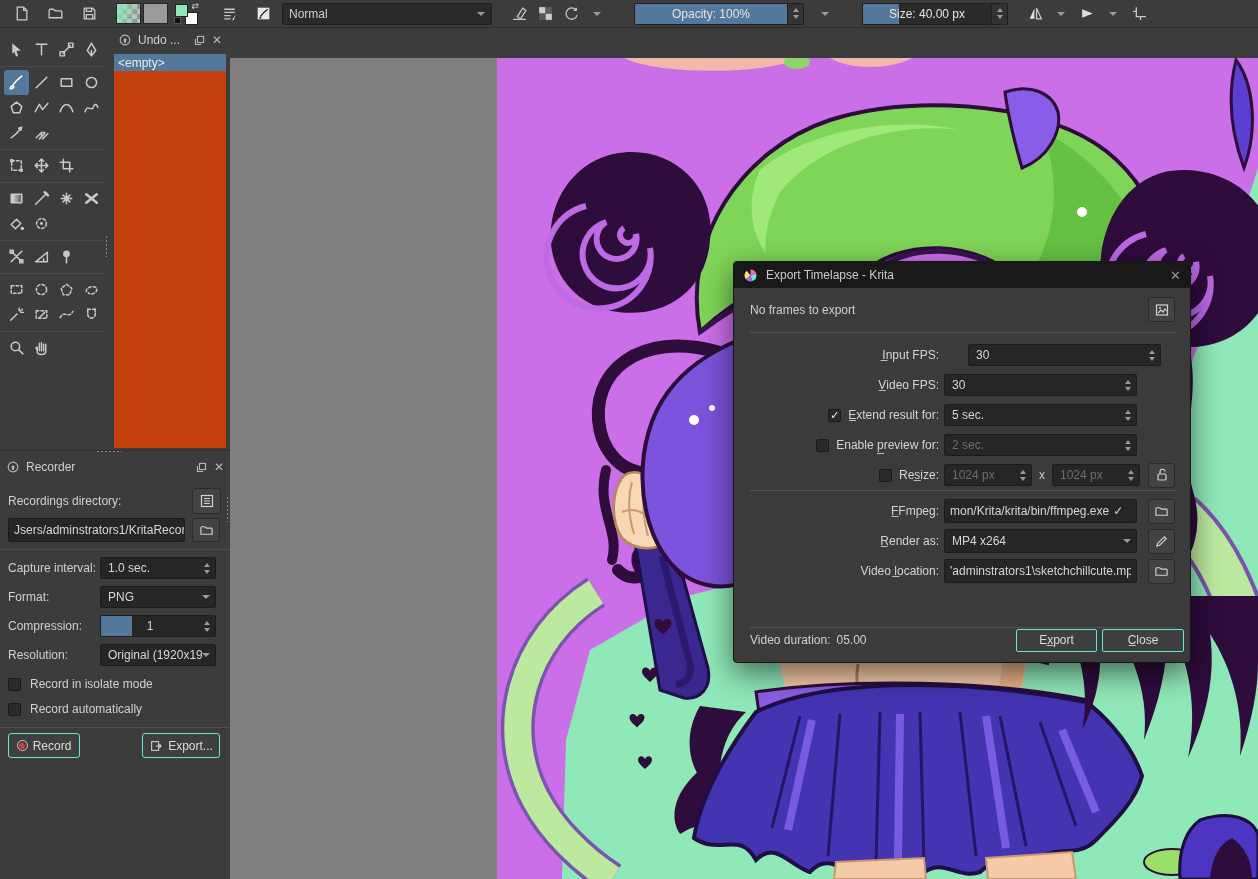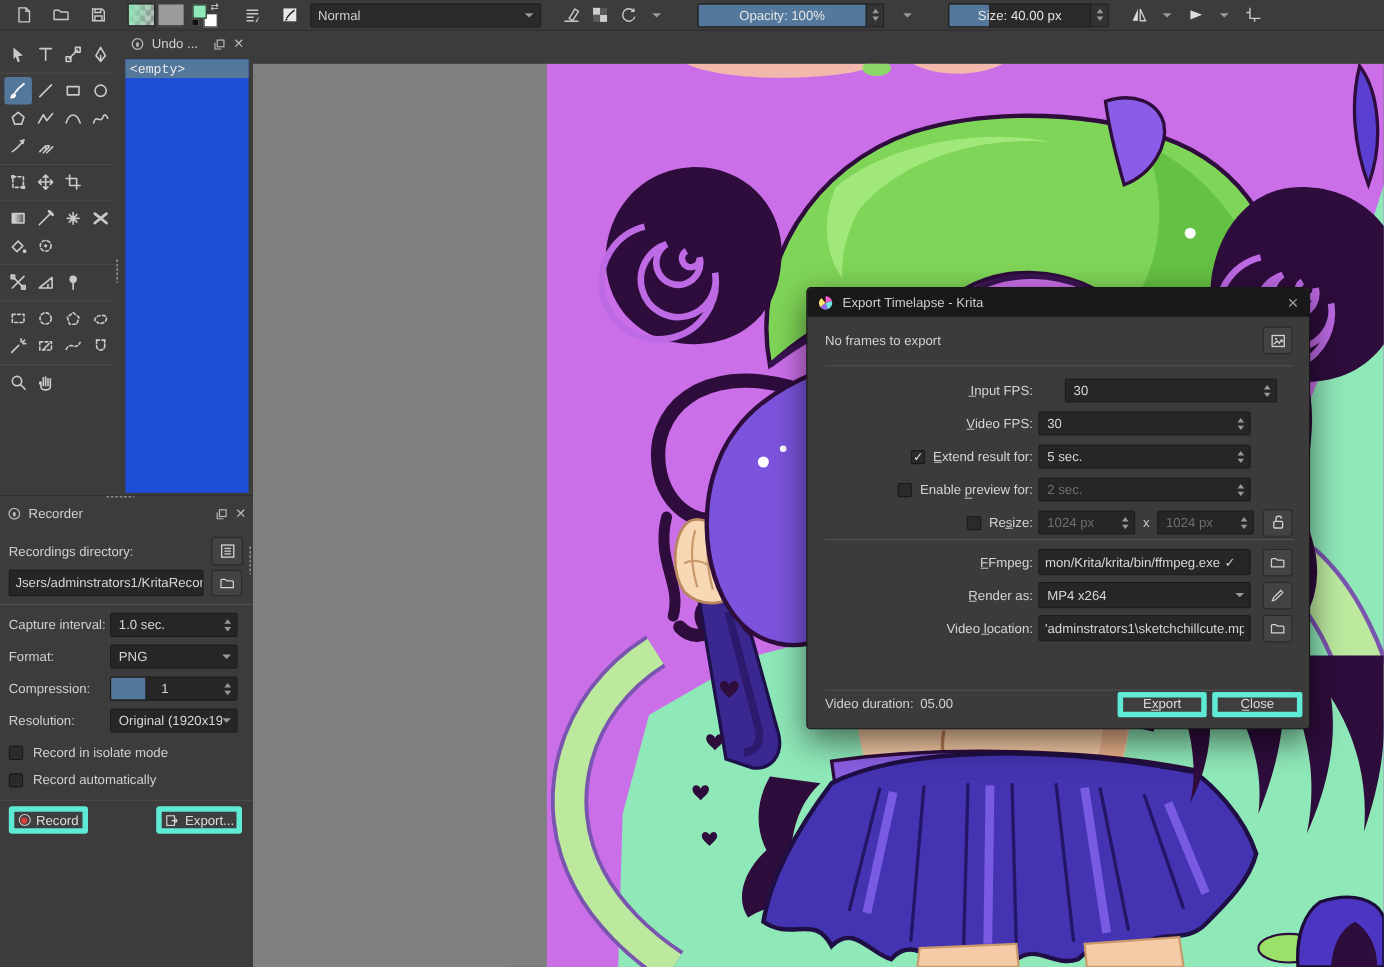--- a/index.html
+++ b/index.html
@@ -44,42 +44,42 @@
   .tool-group:last-child { border-bottom:none; }
   .tool { width:25px; height:25px; border-radius:3px; display:flex; align-items:center; justify-content:center; }
   .tool.sel { background:#54789c; }
   .ticon { width:17px; height:17px; stroke:#c9c9c9; fill:none; stroke-width:1.4; stroke-linecap:round; stroke-linejoin:round; }
   .tool.sel .ticon { stroke:#ffffff; }
 
   .docker-title { height:24px; display:flex; align-items:center; padding:0 6px; gap:6px; color:#cfcfcf; }
   .docker-title svg { stroke:#b9b9b9; fill:none; stroke-width:1.3; }
   .dt-sp { margin-left:auto; }
   #undo-docker { position:absolute; left:112px; top:28px; width:116px; height:422px; background:#3c3c3c; }
-  #undo-list { position:absolute; left:2px; right:2px; top:26px; bottom:2px; background:#1d4ed8;font-family:Liberation Mono, monospace; }
+  #undo-list { position:absolute; left:2px; right:2px; top:26px; bottom:2px; background:#c2410c; }
   .undo-item { height:17px; display:flex; align-items:center; padding:0 4px; color:#eaeaea; }
   .undo-item.sel { background:#54789c; }
 
   #recorder { position:absolute; left:0; top:450px; width:230px; height:429px; background:#3c3c3c; border-top:1px solid #2f2f2f; }
   .rec-row { position:absolute; left:0; width:230px; display:flex; align-items:center; }
   .field { background:#262626; border:1px solid #1c1c1c; border-radius:2px; height:24px;
     display:flex; align-items:center; padding:0 5px; color:#d6d6d6; white-space:nowrap; overflow:hidden; }
   .sqbtn { background:#434343; border:1px solid #2a2a2a; border-radius:3px; display:flex; align-items:center; justify-content:center; }
   .sqbtn svg { stroke:#d2d2d2; fill:none; stroke-width:1.2; }
   .sep-h { position:absolute; left:0; width:230px; height:1px; background:#4f4f4f; }
   .spinbox { position:relative; background:#262626; border:1px solid #1c1c1c; border-radius:2px; height:22px;
     display:flex; align-items:center; color:#d6d6d6; }
   .spinbox .txt { padding-left:7px; white-space:nowrap; overflow:hidden; }
   .spinbox .spincol, .combo2 .spincol { border:none; background:transparent; margin-left:auto; }
   .combo2 { background:#262626; border:1px solid #1c1c1c; border-radius:2px; height:22px;
     display:flex; align-items:center; color:#d6d6d6; }
   .combo2 .txt { padding-left:7px; white-space:nowrap; overflow:hidden; }
   .combo2 .carrow { margin-left:auto; margin-right:5px; }
   .cb { width:13px; height:13px; background:#2a2a2a; border:1px solid #191919; border-radius:2px;
     display:flex; align-items:center; justify-content:center; color:#ececec; font-size:11px; flex:0 0 auto; }
-  .btn { background:#3f3f3f; border:5px solid #5eead4; border-radius:3px; color:#dcdcdc;
+  .btn { background:#3f3f3f; border:1px solid #5eead4; border-radius:3px; color:#dcdcdc;
     display:flex; align-items:center; justify-content:center; gap:5px; }
   .rec-dot { width:11px; height:11px; border-radius:50%; border:1.5px solid #cfcfcf;
     display:flex; align-items:center; justify-content:center; }
   .rec-dot i { width:6px; height:6px; border-radius:50%; background:#cf3d3d; }
 
   
   .dots-v { position:absolute; width:3px; background-image:radial-gradient(#8a8a8a 1px, transparent 1px); background-size:3px 4px; }
   .dots-h { position:absolute; height:3px; background-image:radial-gradient(#8a8a8a 1px, transparent 1px); background-size:4px 3px; }
 
   

